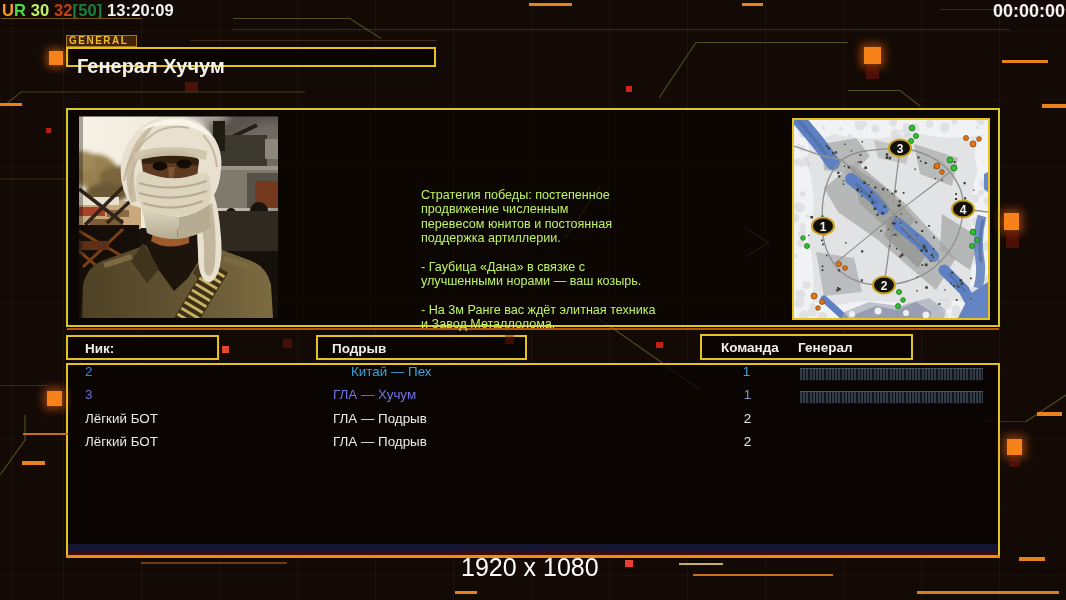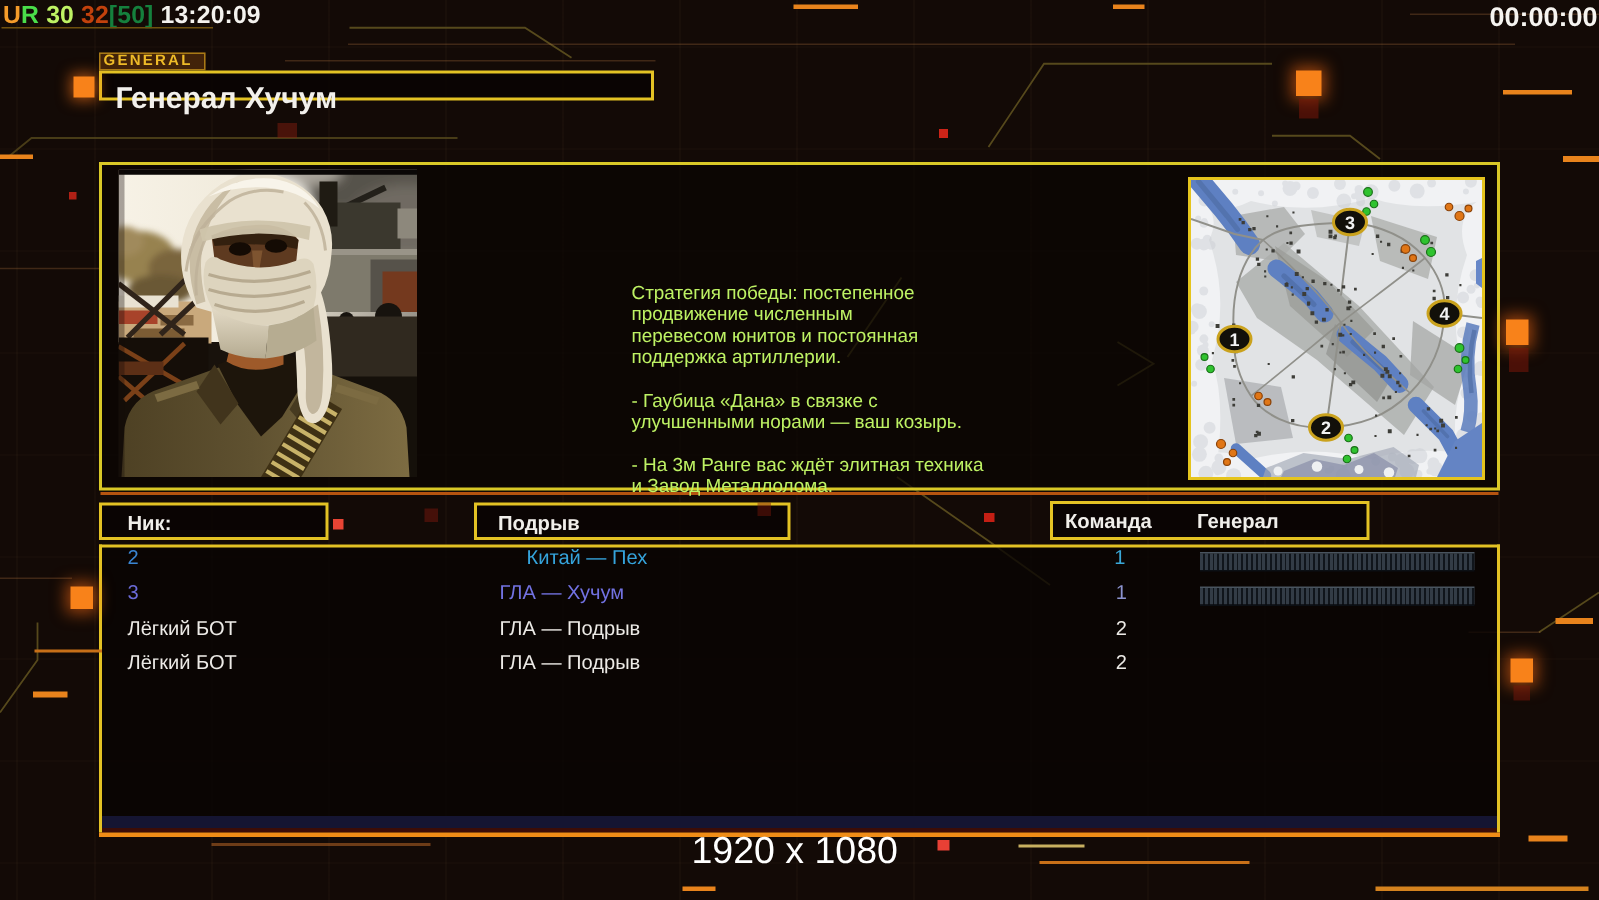--- a/index.html
+++ b/index.html
@@ -430,21 +430,21 @@
   <div class="abs" style="left:17px;top:3.5px;font-size:13.5px;font-weight:bold;color:#f0eeea;">Ник:</div>
 </div>
 
 <div class="abs" style="left:222px;top:346px;width:7px;height:7px;background:#e84434;"></div>
 
 <div class="abs ybox" style="left:316px;top:335px;width:211px;height:25px;">
   <div class="abs" style="left:14px;top:3.5px;font-size:13.5px;font-weight:bold;color:#f0eeea;">Подрыв</div>
 </div>
 
 <div class="abs ybox" style="left:700px;top:334px;width:213px;height:26px;">
-  <div class="abs" style="left:8px;top:4px;font-size:13.5px;font-weight:bold;color:#f0eeea;">Команда</div>
+  <div class="abs" style="left:19px;top:4px;font-size:13.5px;font-weight:bold;color:#f0eeea;">Команда</div>
   <div class="abs" style="left:96px;top:4px;font-size:13.5px;font-weight:bold;color:#f0eeea;">Генерал</div>
 </div>
 
 <div class="abs" style="left:66px;top:363px;width:934px;height:192px;border:2px solid #e3c224;border-bottom:none;background:rgba(8,4,2,0.78);box-sizing:border-box;"></div>
 
 <div class="abs" style="left:68px;top:544px;width:930px;height:8px;background:#151532;"></div>
 
 <div class="abs" style="left:68px;top:552px;width:930px;height:2.5px;background:#3c0d07;"></div>
 
 <div class="abs" style="left:66px;top:554.5px;width:934px;height:3px;background:#ef8c17;"></div>

